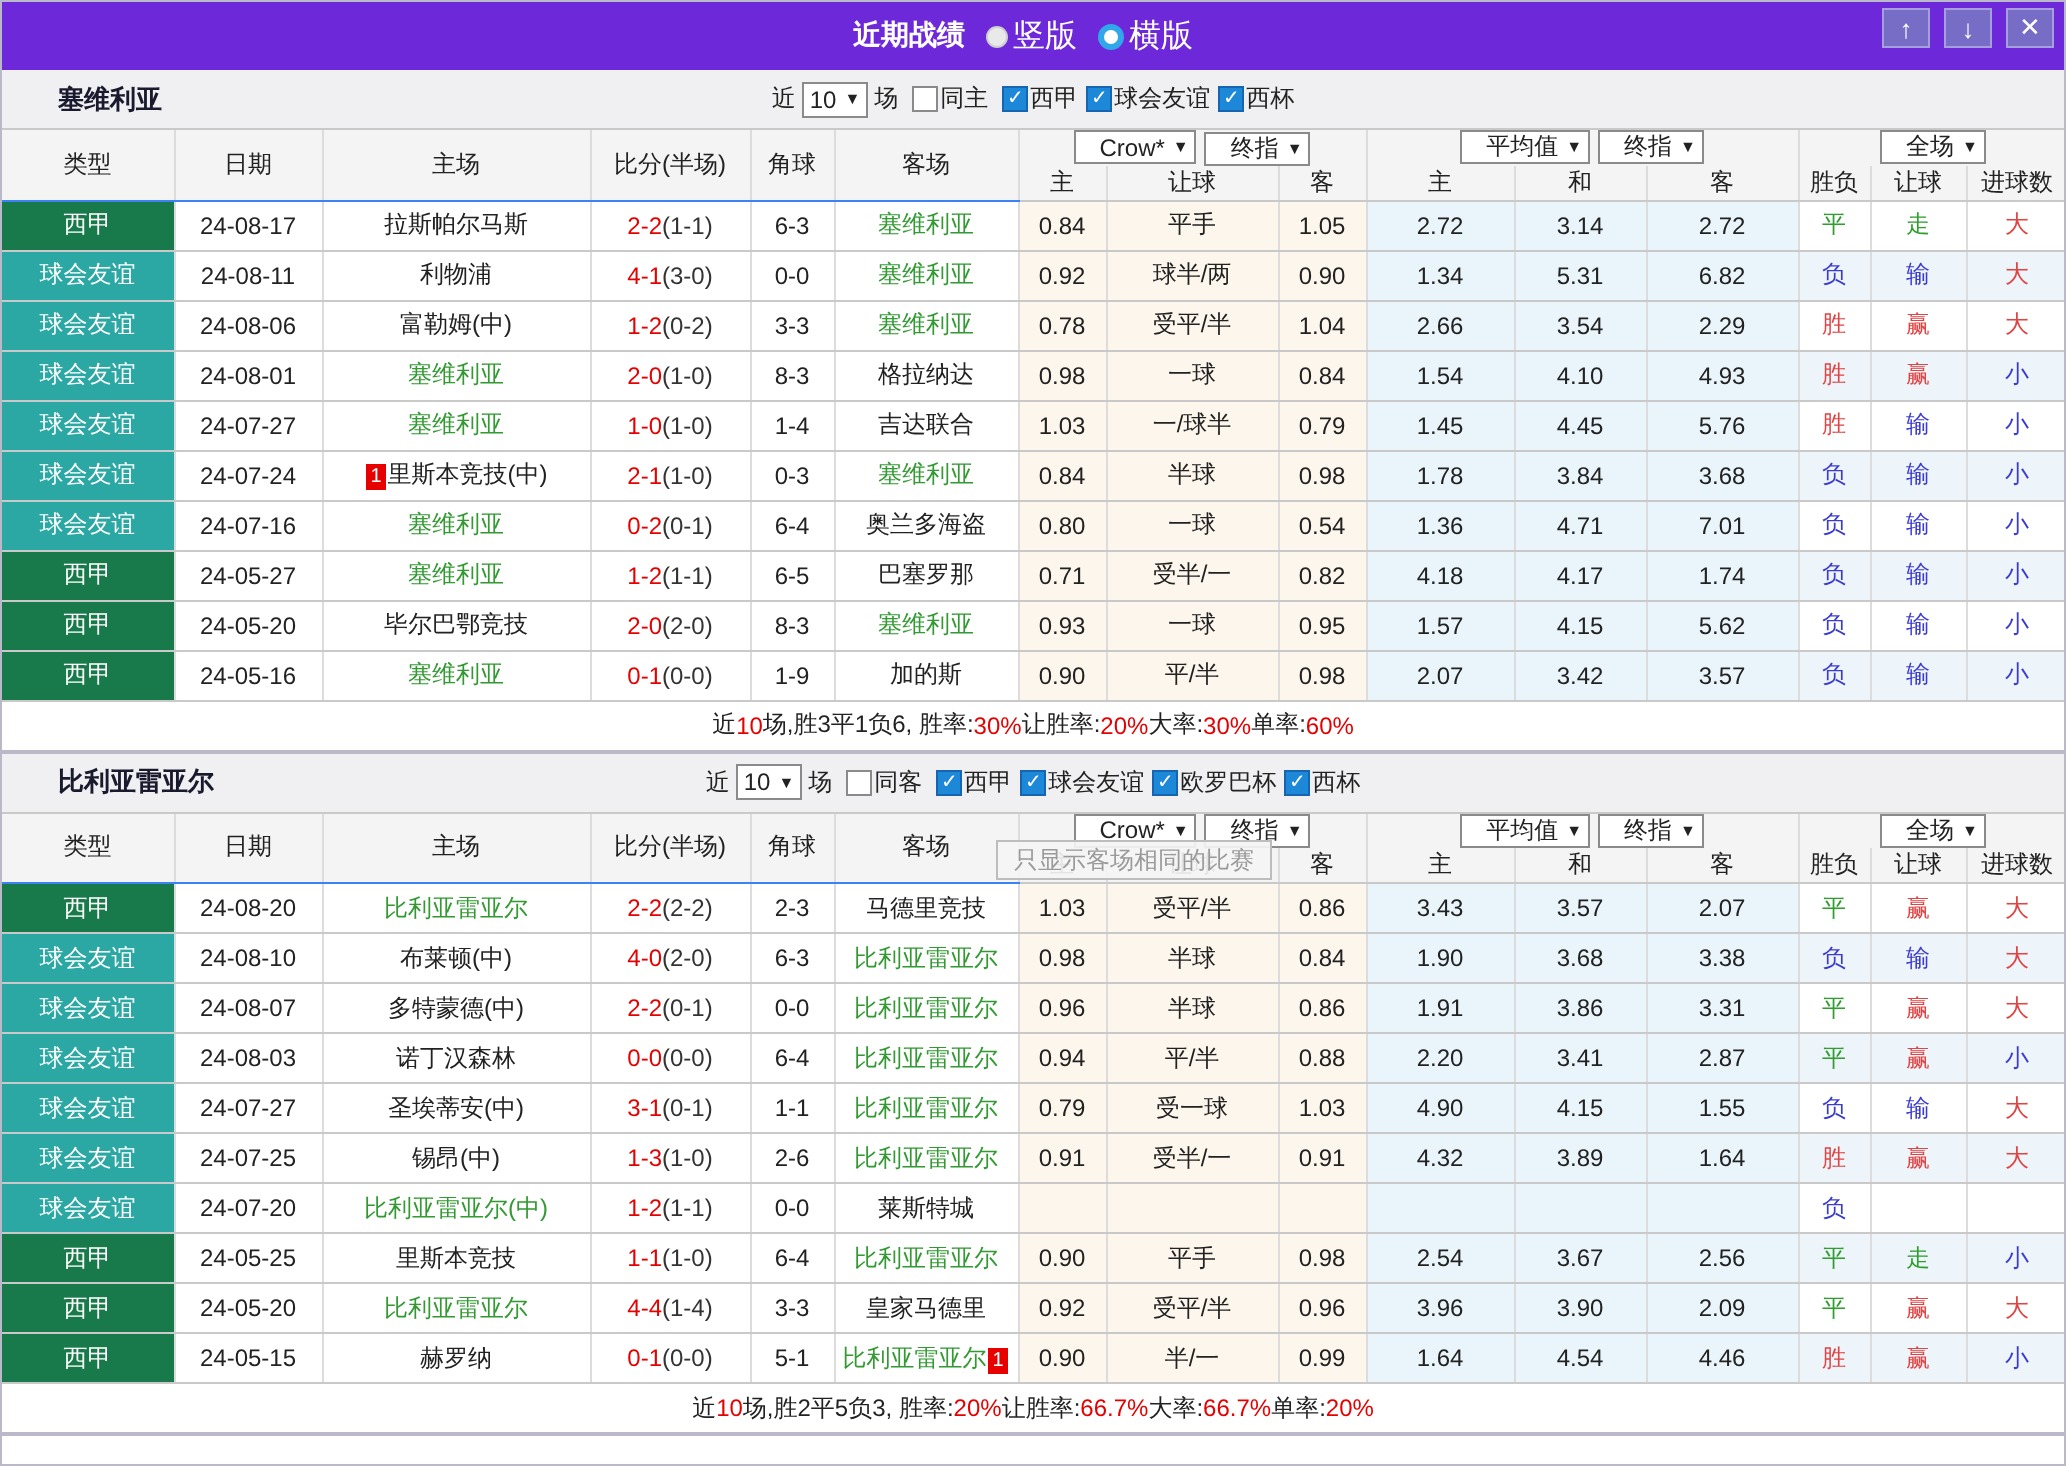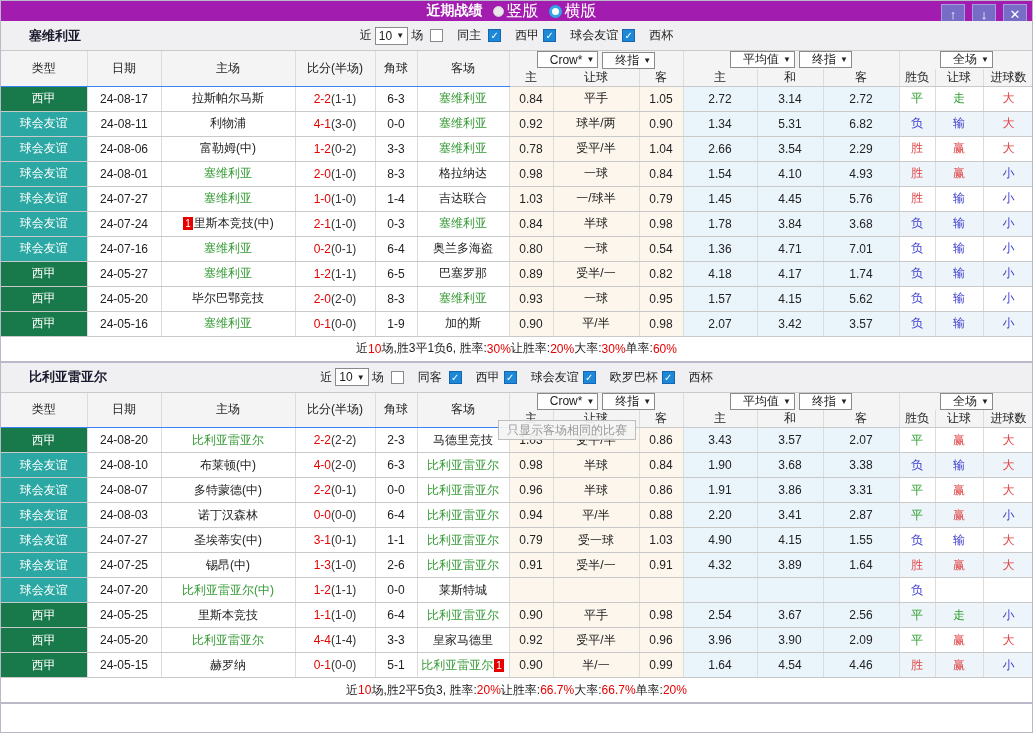--- a/index.html
+++ b/index.html
@@ -3,39 +3,39 @@
 <meta charset="utf-8">
 <style>
   * { box-sizing: border-box; }
   html,body { margin:0; padding:0; }
   body {
     width:1033px; height:733px; overflow:hidden; position:relative;
     background:#fff; font-family:"Liberation Sans","DejaVu Sans",sans-serif;
     border:1px solid #b9b9c9;
   }
   
-  .titlebar { height:20px; background:#a21caf; display:flex; align-items:center; justify-content:center; position:relative; color:#fff; }
+  .titlebar { height:34px; background:#6d28d9; display:flex; align-items:center; justify-content:center; position:relative; color:#fff; }
   .titlebar .title { font-weight:bold; font-size:14px; margin-right:10px; }
   .radio-item { display:flex; align-items:center; gap:3px; margin-right:10px; font-size:16px; cursor:default; }
   .radio { width:11px; height:11px; border-radius:50%; display:inline-block; }
   .radio.filled { background:#e9e9e9; border:1px solid #cfcfcf; }
   .radio.ring { background:#fff; border:3px solid #2fa7e8; width:13px; height:13px; }
   .tb-buttons { position:absolute; right:5px; top:3px; display:flex; gap:7px; }
   .tb-btn { width:24px; height:20px; background:#776dc6; border:1px solid #a79fdd; color:#fff;
             display:flex; align-items:center; justify-content:center; font-size:13px; font-weight:bold; cursor:pointer; }
   
   .filter-row { height:30px; background:#f0f0f2; border-bottom:1px solid #c9c9c9; display:flex; align-items:center; justify-content:center; position:relative; font-size:12px; color:#222; }
   .team-name { position:absolute; left:28px; font-weight:bold; font-size:13px; color:#1a1a2e; }
   .filters { display:flex; align-items:center; gap:3px; }
   .sel { display:inline-flex; align-items:center; background:#fff; border:1px solid #8a8a8a; height:18px; padding:0 3px; gap:4px; font-size:12px; cursor:default; }
   .sel .arr { font-size:8px; color:#222; }
   .cb { width:13px; height:13px; display:inline-flex; align-items:center; justify-content:center; font-size:10px; line-height:13px; }
   .cb.checked { background:#1e88d8; color:#fff; border:1px solid #1565b0; }
   .cb.un { background:#fff; border:1px solid #8a8a8a; }
-  .chk-item { display:inline-flex; align-items:center; gap:14px; margin-left:4px; }
+  .chk-item { display:inline-flex; align-items:center; gap:1px; margin-left:4px; }
   
   table { border-collapse:collapse; table-layout:fixed; width:1033px; font-size:12px; color:#222; }
   th,td { border-right:1px solid #dcdcdc; border-bottom:1px solid #c9c9c9; text-align:center; padding:0; overflow:hidden; white-space:nowrap; }
   thead th { background:#f4f4f4; font-weight:normal; height:17px; font-size:12px; color:#222; }
   thead tr.hrow1 th { border-bottom:none; }
   thead tr.hrow1 th.rspan { border-bottom:1px solid #3b82f6; }
   .grp { text-align:center; }
   .grp .sel { height:17px; margin:0 2px; background:#fff;padding-left:12px; }
   tbody td { height:25px; background:#fff; }
   .lg-green { background:#187a4a !important; color:#fff; }
@@ -286,21 +286,21 @@
     <td class="c-res res-blue">输</td>
     <td class="c-res res-blue">小</td>
   </tr>
       <tr class="alt">
     <td class="c-type lg-green">西甲</td>
     <td>24-05-27</td>
     <td><span class="team">塞维利亚</span></td>
     <td><span class="score-red">1-2</span><span class="score-half">(1-1)</span></td>
     <td>6-5</td>
     <td><span>巴塞罗那</span></td>
-    <td class="c-odds">0.89</td>
+    <td class="c-odds">0.71</td>
     <td class="c-odds">受半/一</td>
     <td class="c-odds">0.82</td>
     <td class="c-avg">4.18</td>
     <td class="c-avg">4.17</td>
     <td class="c-avg">1.74</td>
     <td class="c-res res-blue">负</td>
     <td class="c-res res-blue">输</td>
     <td class="c-res res-blue">小</td>
   </tr>
       <tr>

